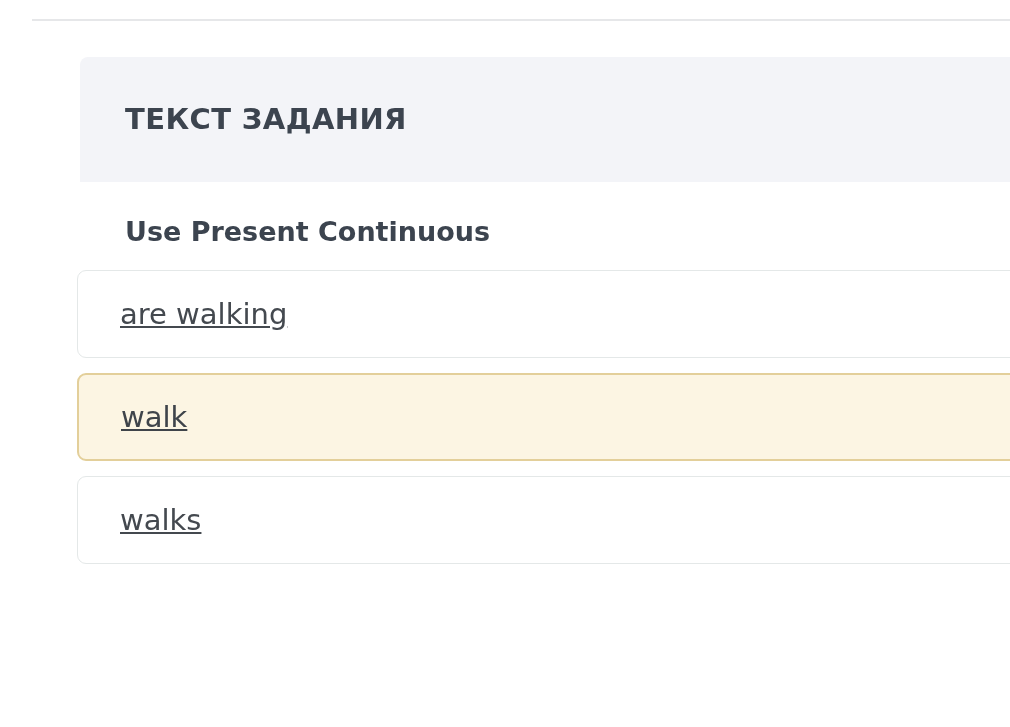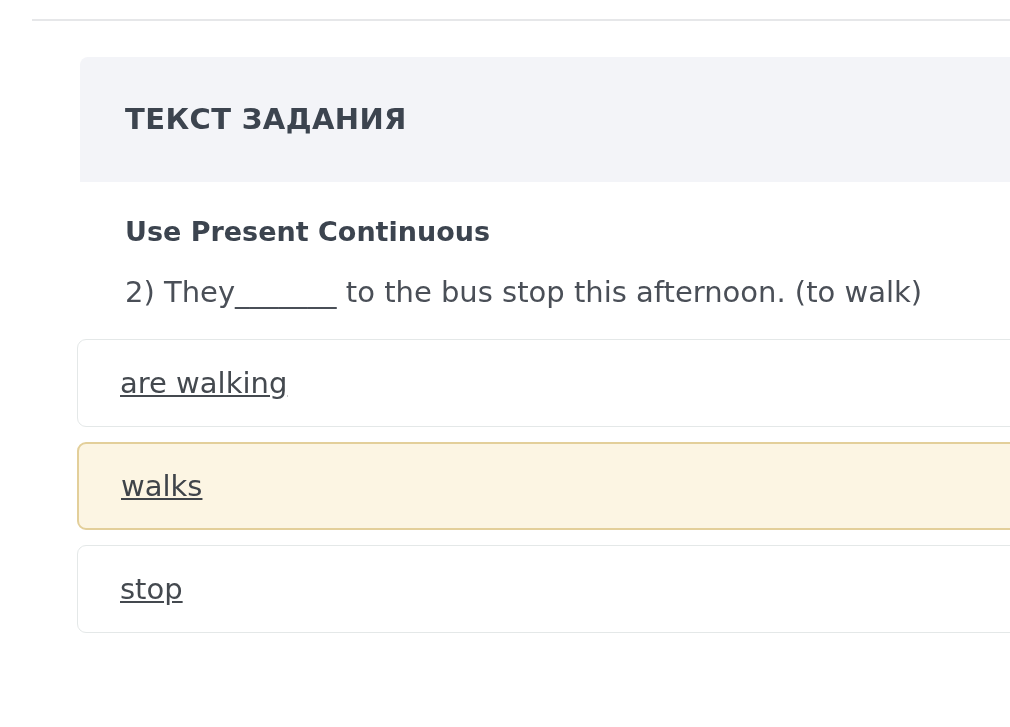--- a/index.html
+++ b/index.html
@@ -115,32 +115,31 @@
   <div class="task-card">
 
     <div class="card-header">
       <div class="card-header-title">ТЕКСТ ЗАДАНИЯ</div>
     </div>
 
     <div class="card-body">
 
       <h2 class="prompt-heading">Use Present Continuous</h2>
 
-      <p class="question-text">2) They_______ to the bus stop this afternoon. (to walk)</p>
 
       <div class="options">
 
         <div class="option">
           <span class="option-label">are walking</span>
         </div>
 
         <div class="option selected">
-          <span class="option-label">walks</span>
+          <span class="option-label">walk</span>
         </div>
 
         <div class="option">
-          <span class="option-label">stop</span>
+          <span class="option-label">walks</span>
         </div>
 
       </div>
     </div>
   </div>
 </div>
 
 </body></html>

